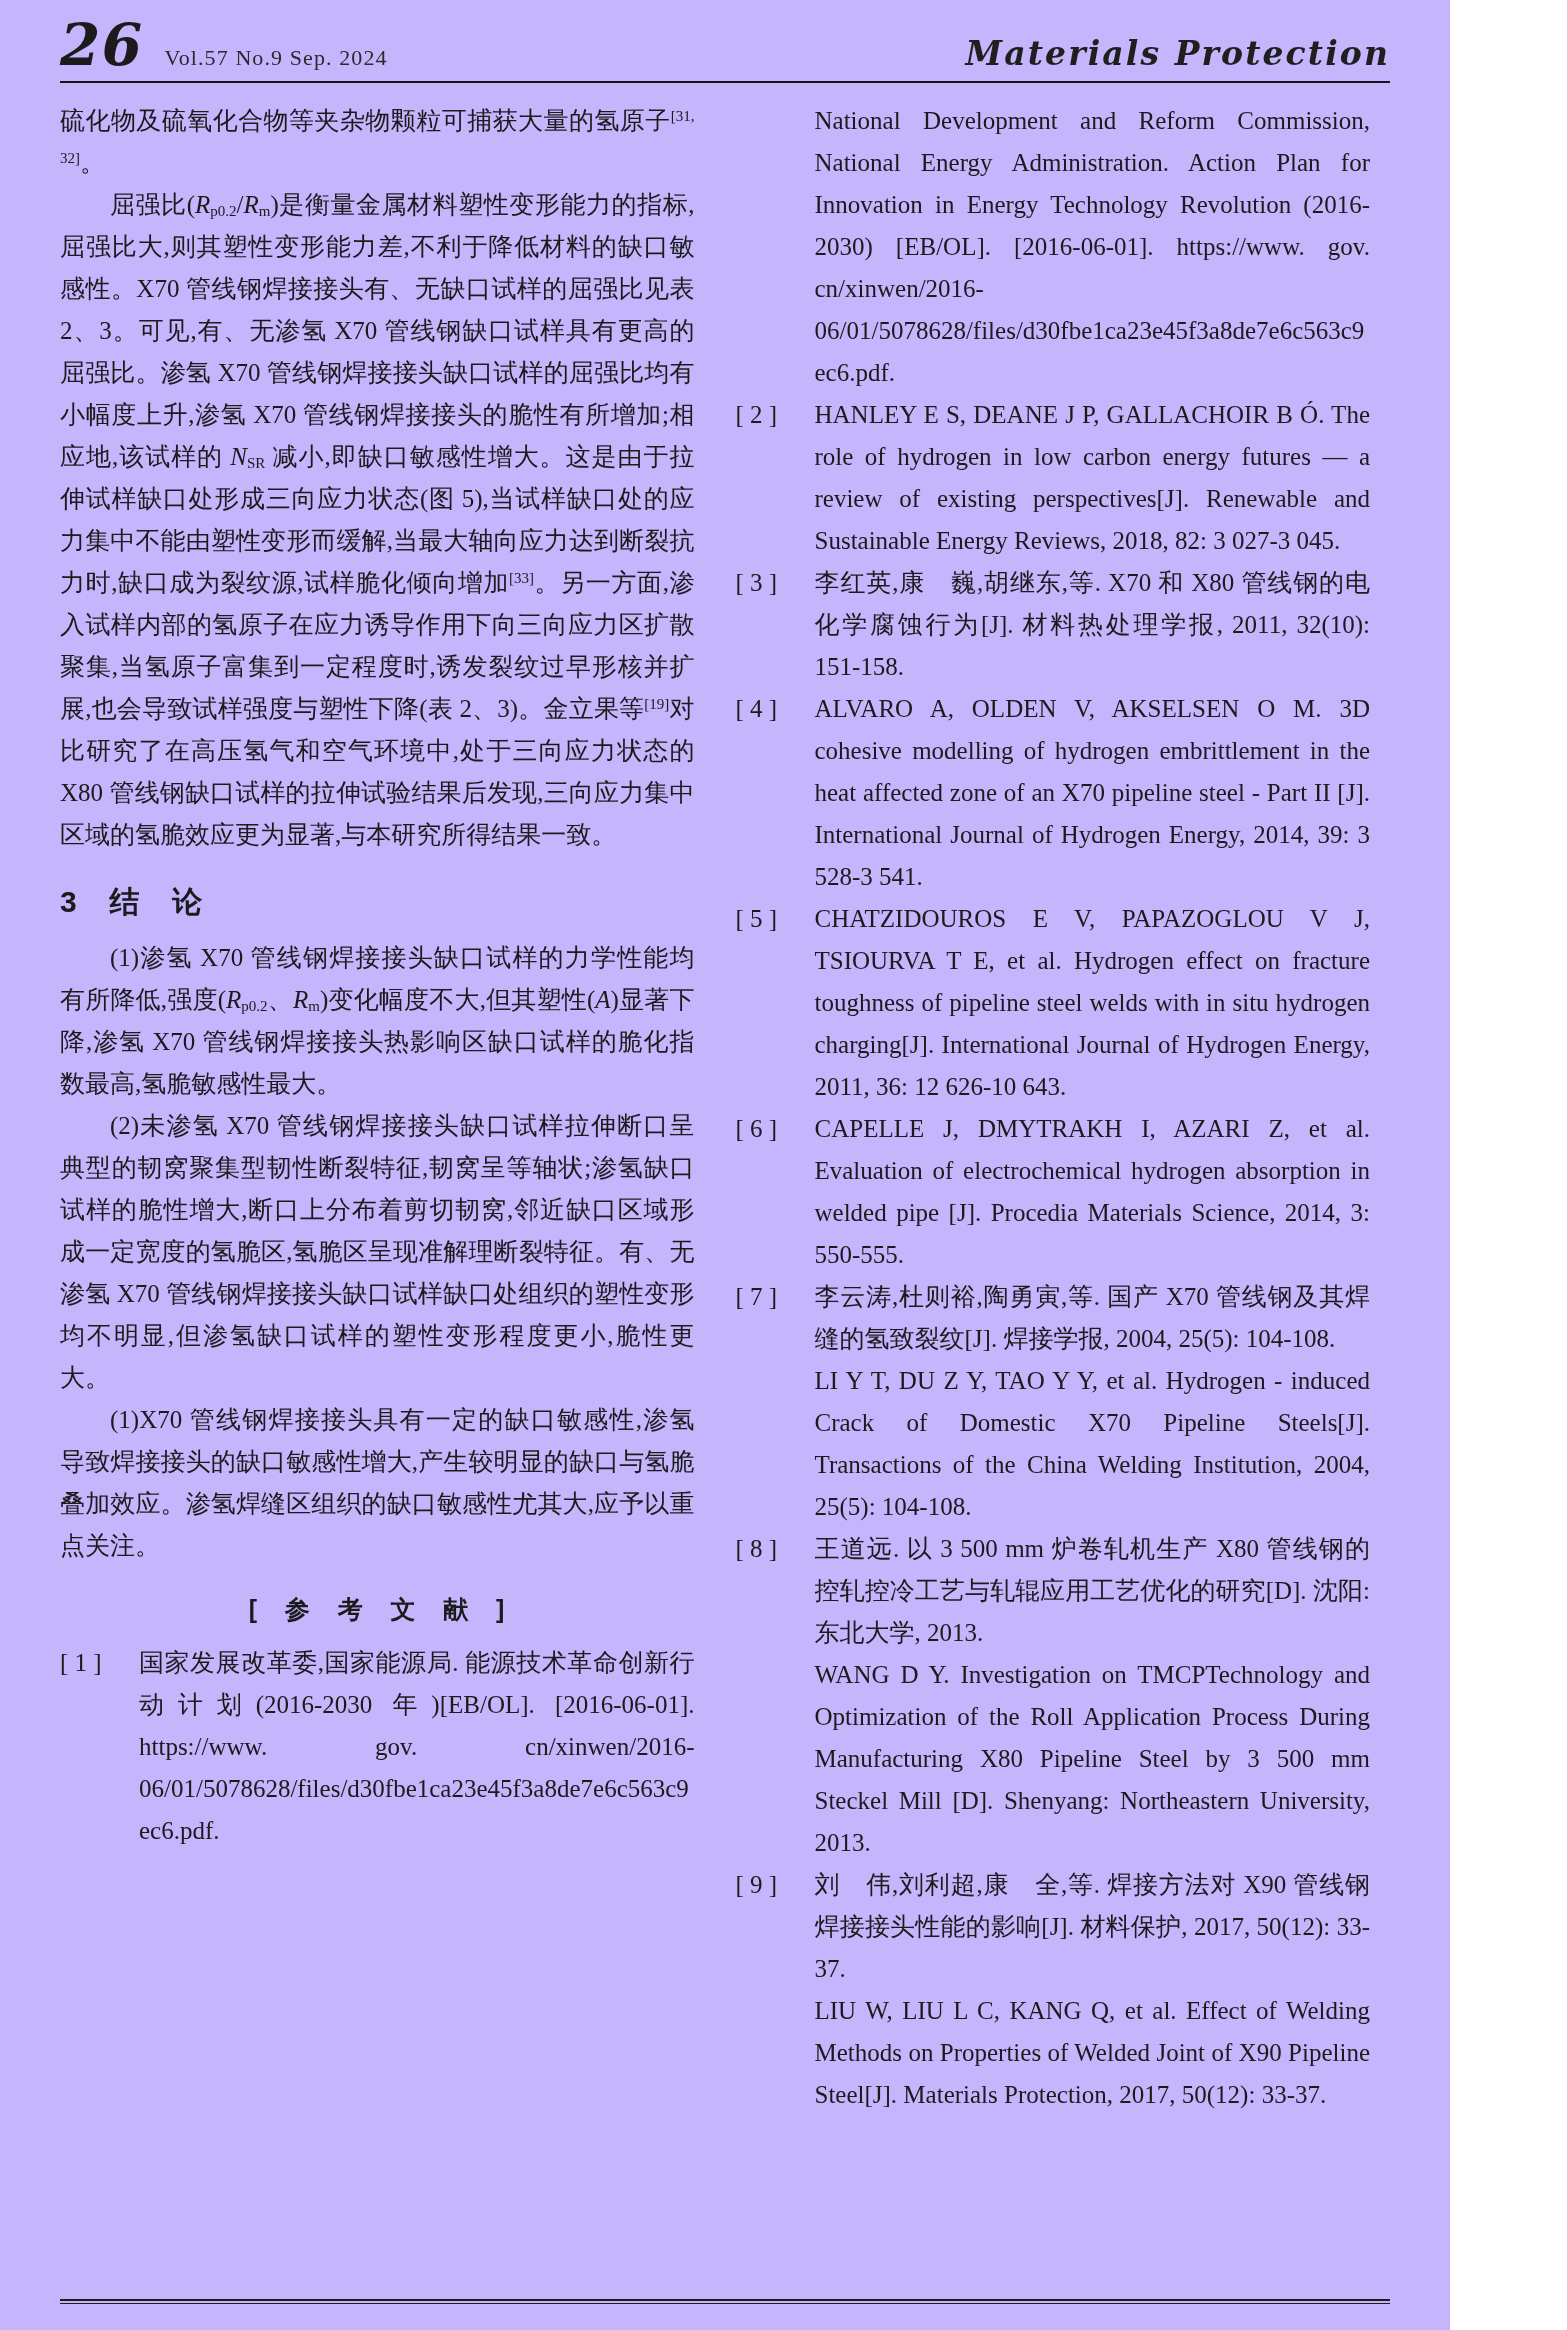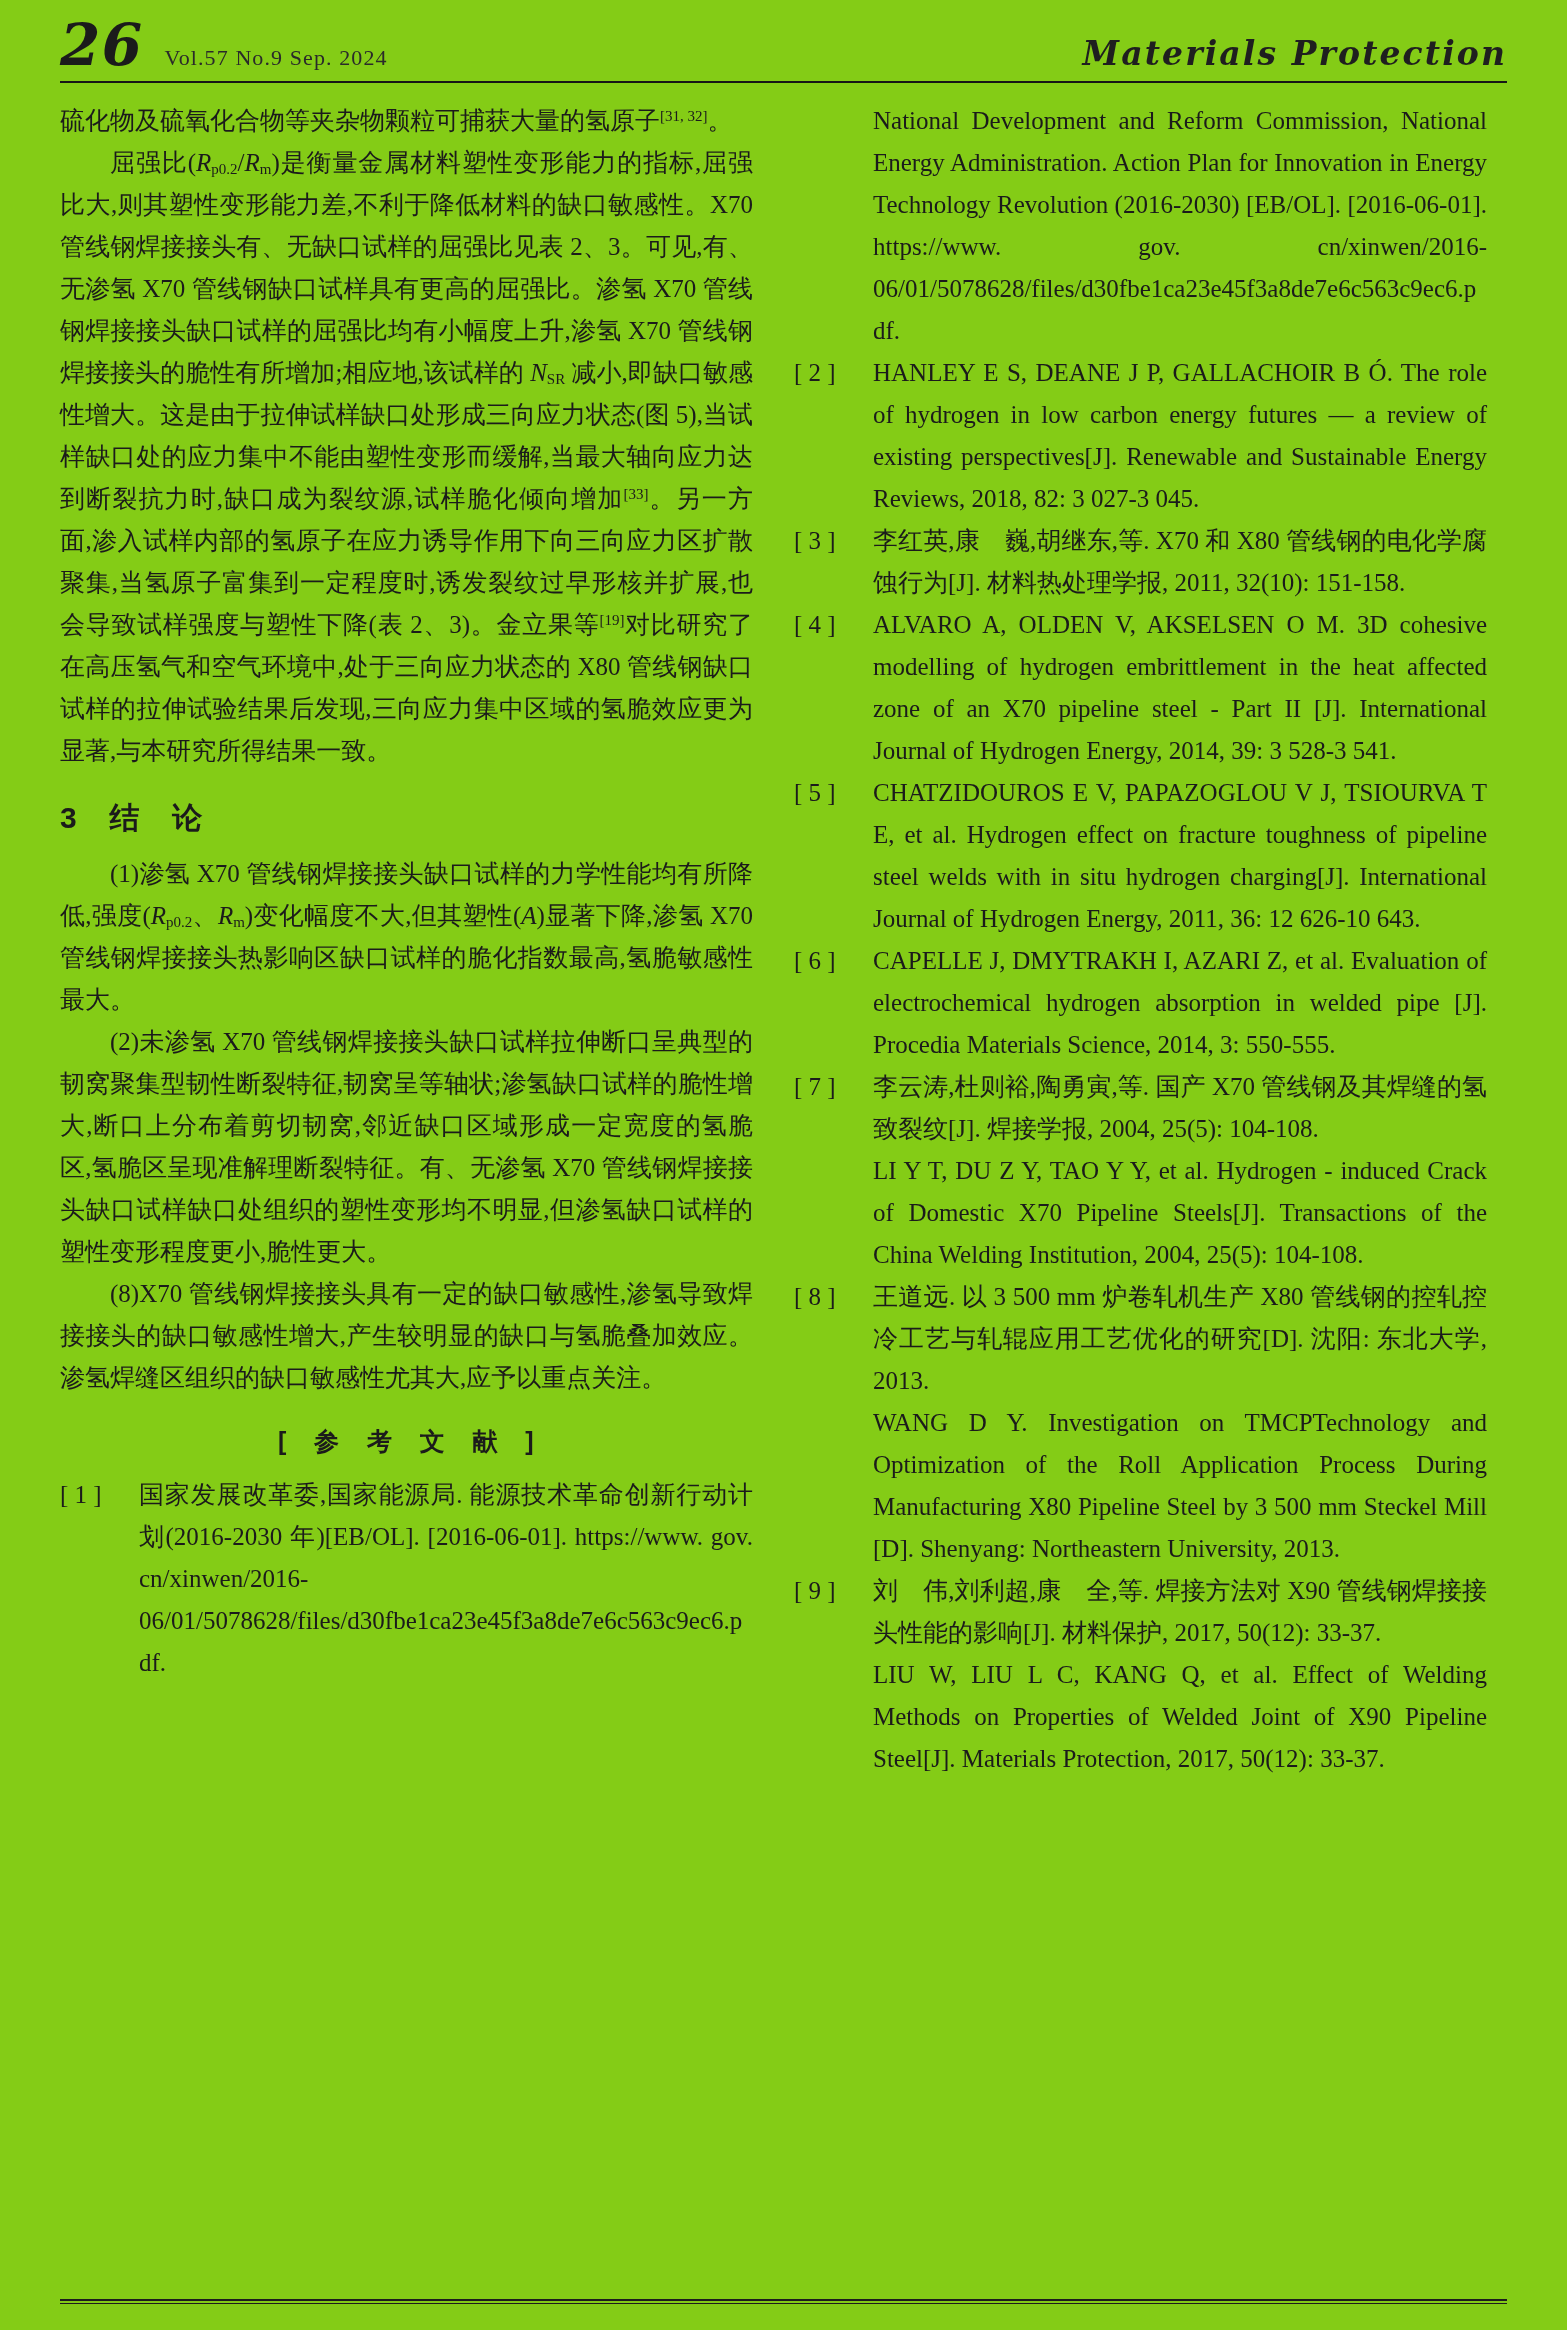--- a/index.html
+++ b/index.html
@@ -2,23 +2,23 @@
 <html style="font-size:11.4px"><head>
 <meta charset="utf-8">
 <title>Materials Protection — p.26</title>
 <style>
   * { margin: 0; padding: 0; box-sizing: border-box; }
   html, body { background: #ffffff; }
   body { width: 1567px; font-family: "Liberation Serif", "DejaVu Serif", serif; color: #1b1b1b; }
 
   .page {
     position: relative;
-    width: 1567px;
+    width: 1450px;
     height: 2330px;
-    background: #84cc16;
+    background: #c4b5fd;
     overflow: hidden;
   }
 
   
   .page-header {
     display: flex;
     justify-content: space-between;
     align-items: baseline;
     padding: 15.6px 60px 7px 60px;
   }
@@ -127,21 +127,21 @@
   <main class="columns">
 
     <section class="col">
       <p class="body-p">硫化物及硫氧化合物等夹杂物颗粒可捕获大量的氢原子<sup>[31, 32]</sup>。</p>
       <p class="body-p indent">屈强比(<i>R</i><sub>p0.2</sub>/<i>R</i><sub>m</sub>)是衡量金属材料塑性变形能力的指标,屈强比大,则其塑性变形能力差,不利于降低材料的缺口敏感性。X70 管线钢焊接接头有、无缺口试样的屈强比见表 2、3。可见,有、无渗氢 X70 管线钢缺口试样具有更高的屈强比。渗氢 X70 管线钢焊接接头缺口试样的屈强比均有小幅度上升,渗氢 X70 管线钢焊接接头的脆性有所增加;相应地,该试样的 <i>N</i><sub>SR</sub> 减小,即缺口敏感性增大。这是由于拉伸试样缺口处形成三向应力状态(图 5),当试样缺口处的应力集中不能由塑性变形而缓解,当最大轴向应力达到断裂抗力时,缺口成为裂纹源,试样脆化倾向增加<sup>[33]</sup>。另一方面,渗入试样内部的氢原子在应力诱导作用下向三向应力区扩散聚集,当氢原子富集到一定程度时,诱发裂纹过早形核并扩展,也会导致试样强度与塑性下降(表 2、3)。金立果等<sup>[19]</sup>对比研究了在高压氢气和空气环境中,处于三向应力状态的 X80 管线钢缺口试样的拉伸试验结果后发现,三向应力集中区域的氢脆效应更为显著,与本研究所得结果一致。</p>
 
       <h2 class="section-heading">3　结　论</h2>
 
       <p class="body-p indent">(1)渗氢 X70 管线钢焊接接头缺口试样的力学性能均有所降低,强度(<i>R</i><sub>p0.2</sub>、<i>R</i><sub>m</sub>)变化幅度不大,但其塑性(<i>A</i>)显著下降,渗氢 X70 管线钢焊接接头热影响区缺口试样的脆化指数最高,氢脆敏感性最大。</p>
       <p class="body-p indent">(2)未渗氢 X70 管线钢焊接接头缺口试样拉伸断口呈典型的韧窝聚集型韧性断裂特征,韧窝呈等轴状;渗氢缺口试样的脆性增大,断口上分布着剪切韧窝,邻近缺口区域形成一定宽度的氢脆区,氢脆区呈现准解理断裂特征。有、无渗氢 X70 管线钢焊接接头缺口试样缺口处组织的塑性变形均不明显,但渗氢缺口试样的塑性变形程度更小,脆性更大。</p>
-      <p class="body-p indent">(8)X70 管线钢焊接接头具有一定的缺口敏感性,渗氢导致焊接接头的缺口敏感性增大,产生较明显的缺口与氢脆叠加效应。渗氢焊缝区组织的缺口敏感性尤其大,应予以重点关注。</p>
+      <p class="body-p indent">(1)X70 管线钢焊接接头具有一定的缺口敏感性,渗氢导致焊接接头的缺口敏感性增大,产生较明显的缺口与氢脆叠加效应。渗氢焊缝区组织的缺口敏感性尤其大,应予以重点关注。</p>
 
       <div class="ref-heading">[　参　考　文　献　]</div>
 
       <div class="ref-block">
         <span class="ref-num">[ 1 ]</span>
         <div class="ref-text">国家发展改革委,国家能源局. 能源技术革命创新行动计划(2016-2030 年)[EB/OL]. [2016-06-01]. https://www. gov. cn/xinwen/2016-06/01/5078628/files/d30fbe1ca23e45f3a8de7e6c563c9ec6.pdf.</div>
       </div>
     </section>
 
     <section class="col">

